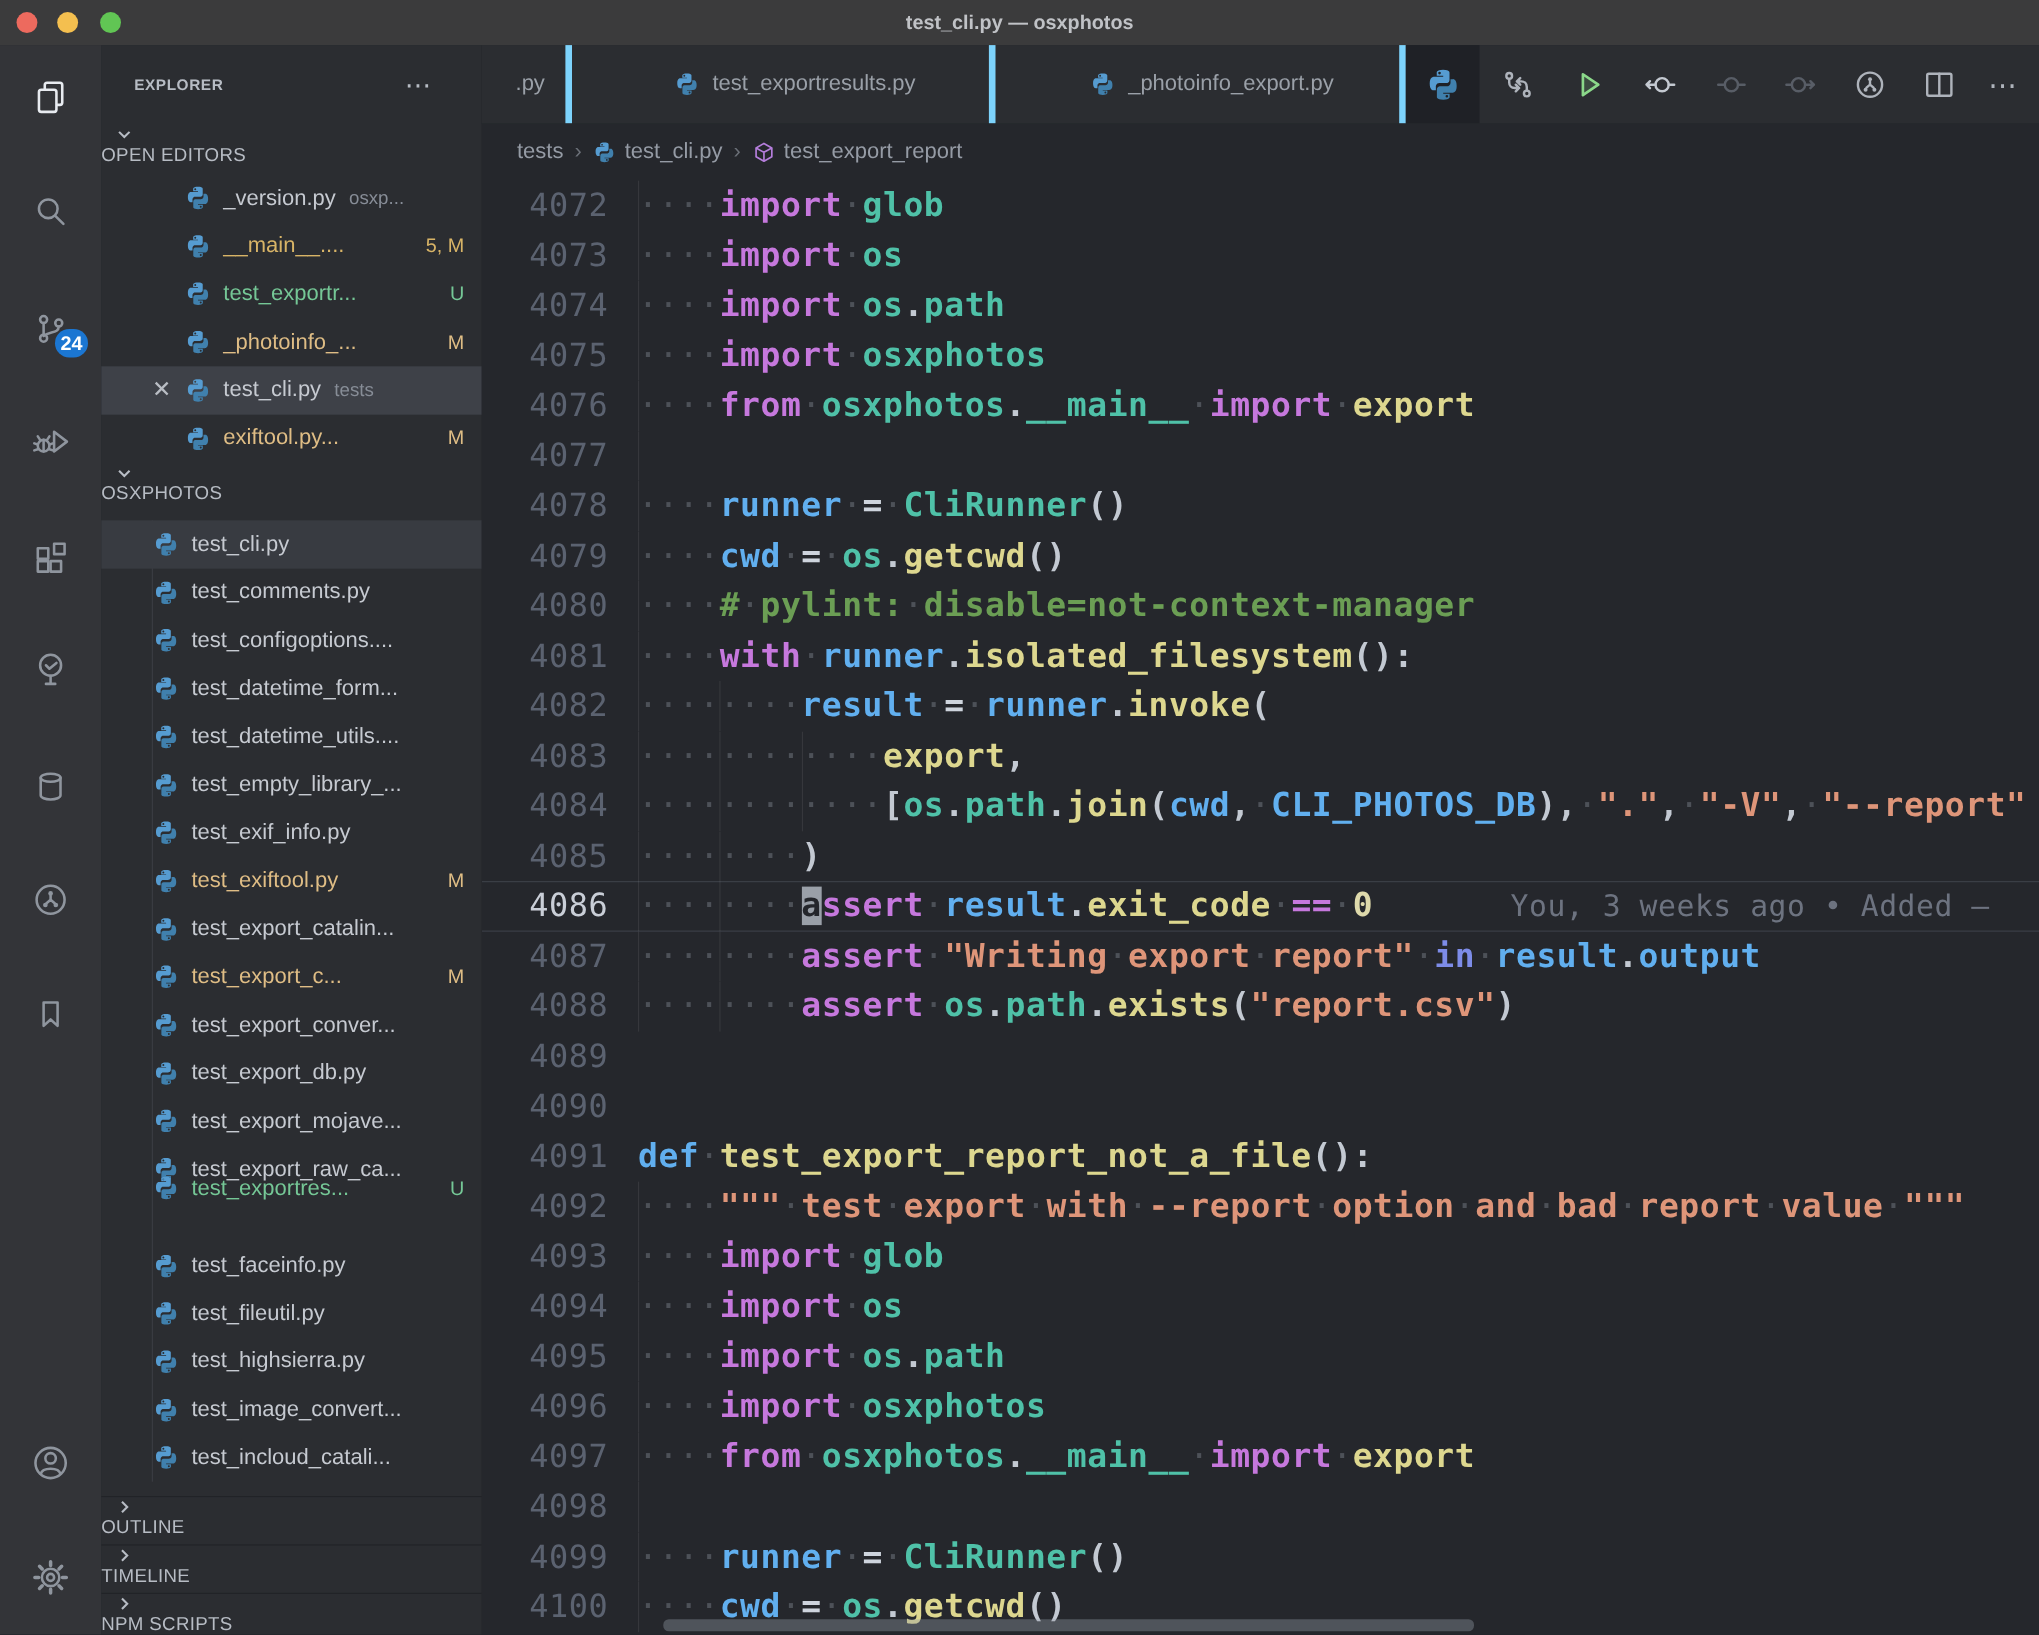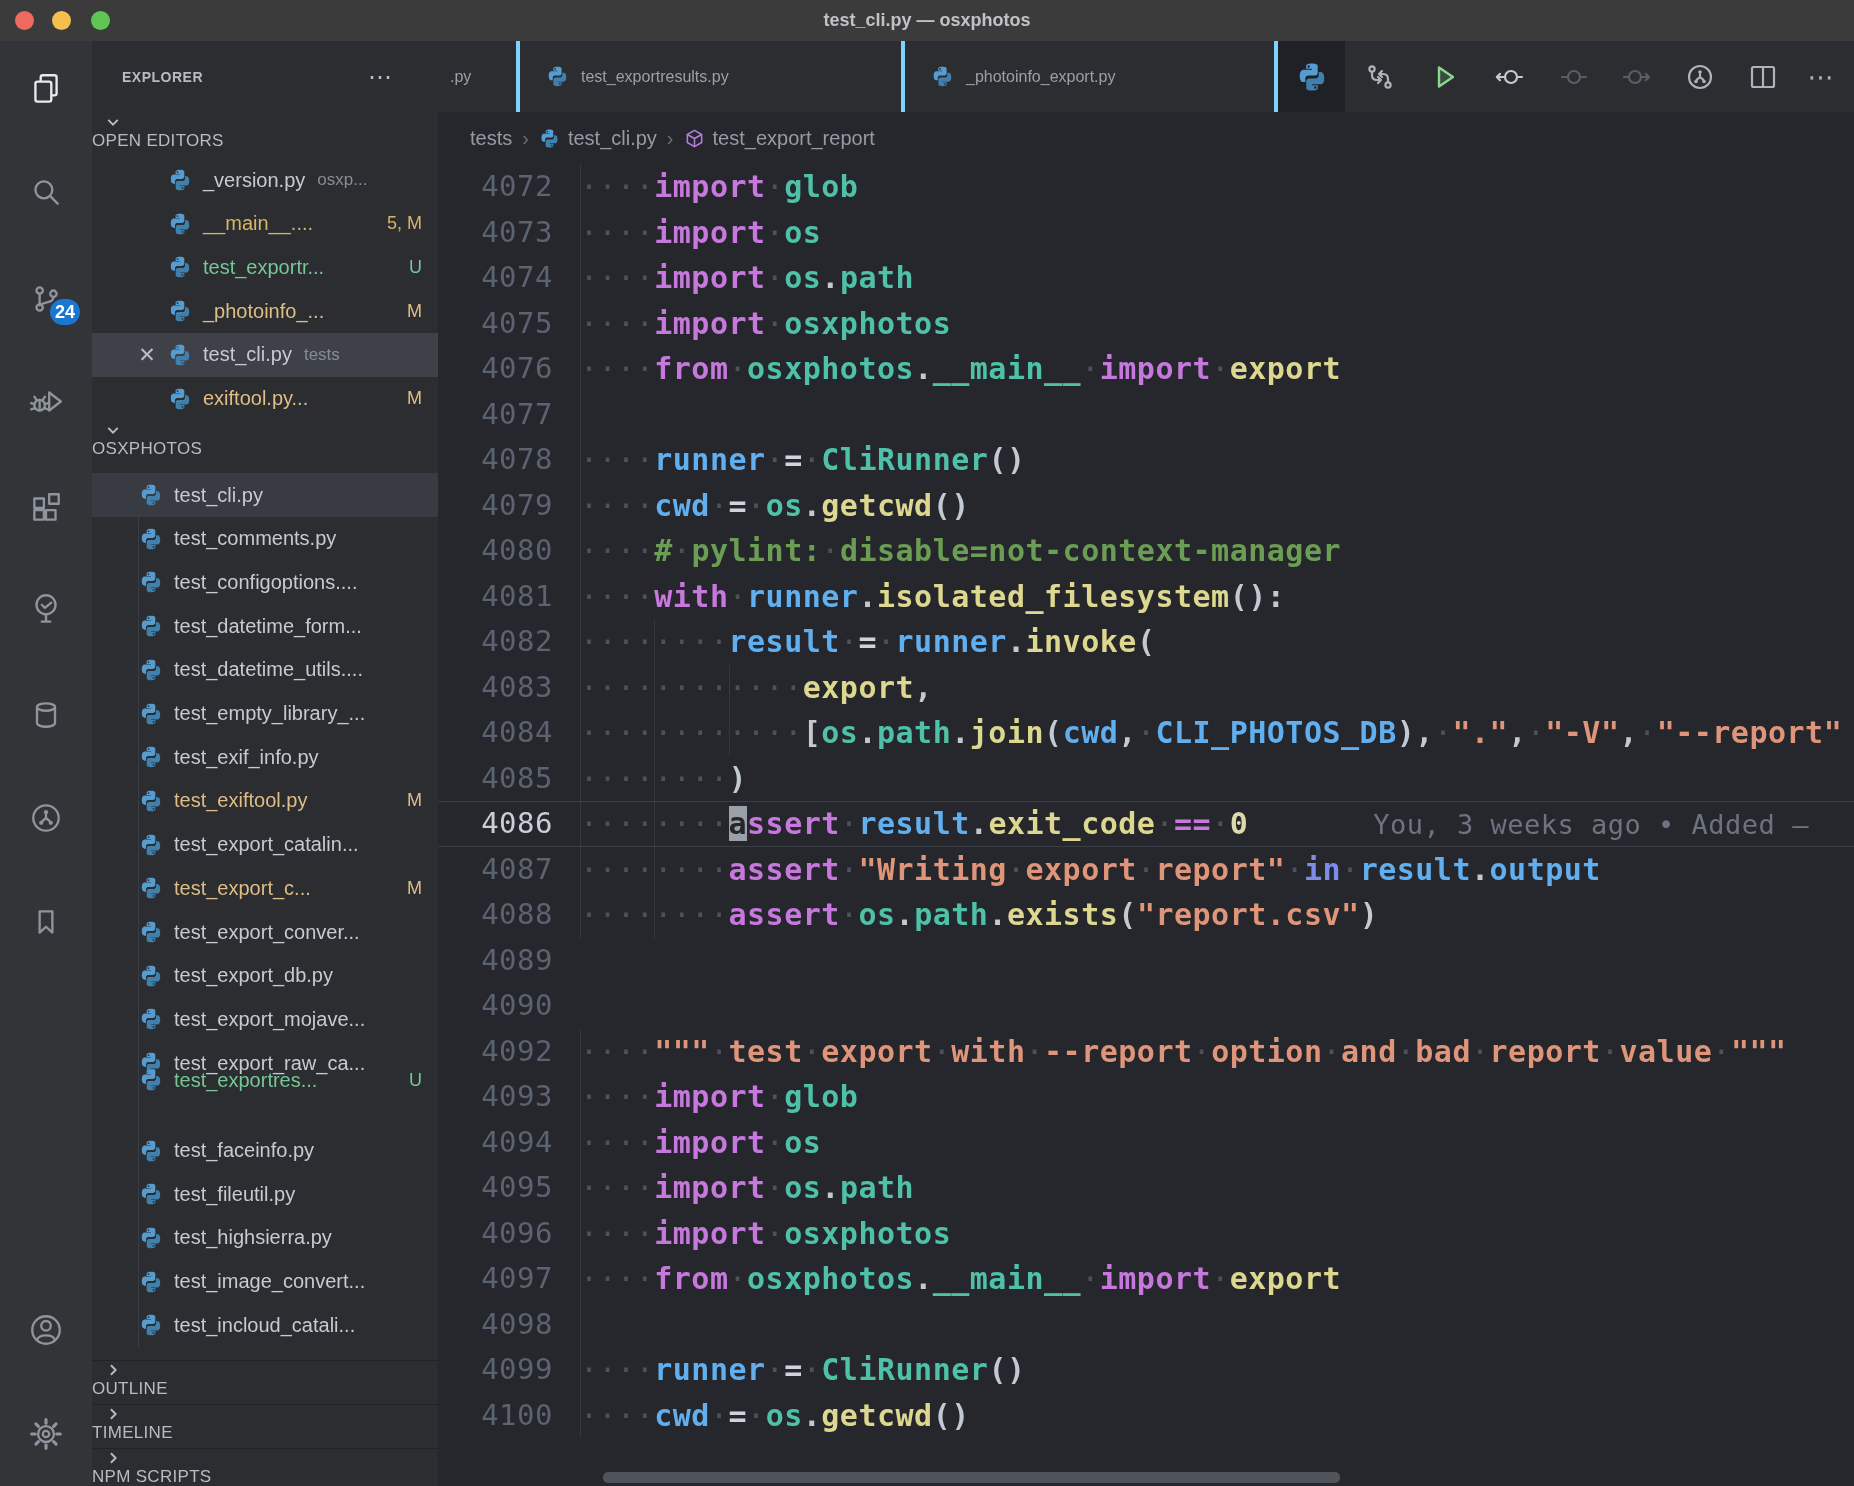--- a/index.html
+++ b/index.html
@@ -39,21 +39,21 @@
   .row .badge{margin-right:16px;font-size:18px;}
   .row.active{background:var(--row_active_bg);}
   .row.selected{background:var(--row_selected_bg);}
   .row.tree .fic{margin-left:47px;}
   .st-warning{color:var(--git_warning);} .st-untracked{color:var(--git_untracked);} .st-modified{color:var(--git_modified);}
   .tree-guide{position:absolute;left:46px;top:432px;height:874px;width:1px;background:#3b3e44;}
   
   .editor{position:absolute;left:438px;top:41px;width:1416px;height:1445px;background:var(--editor_bg);}
   .tabstrip{position:absolute;left:0;top:0;width:100%;height:71px;background:var(--tabstrip_bg);}
   .tab{position:absolute;top:0;height:71px;display:flex;align-items:center;box-sizing:border-box;
-       border-right:4px solid #7dd3fc;color:var(--tab_text);font-size:16px;cursor:pointer;background:var(--tabstrip_bg);}
+       border-right:6px solid #7dd3fc;color:var(--tab_text);font-size:20px;cursor:pointer;background:var(--tabstrip_bg);justify-content:center;}
   .tab .fic{width:23px;height:23px;margin-right:12px;display:flex;}
   .pyblock{position:absolute;top:0;left:840px;width:67px;height:71px;background:var(--pyblock_bg);
            display:flex;align-items:center;justify-content:center;cursor:pointer;}
   .pyblock svg{width:32px;height:32px;}
   .tb-ico{position:absolute;top:20px;width:32px;height:32px;display:flex;align-items:center;justify-content:center;
           color:#aeb3bb;cursor:pointer;}
   .tb-ico svg{width:30px;height:30px;}
   .tb-dim{color:var(--icon_dim);} .tb-lite{color:var(--icon_gray);}
   .tb-dots{font-size:26px;letter-spacing:3px;color:#aeb3bb;}
   .breadcrumb{position:absolute;left:0;top:71px;width:100%;height:52px;display:flex;align-items:center;
@@ -641,20 +641,21 @@
         <div class="cline"><div class="lnum">4081</div><div class="lcontent"><div class="guide" style="left: 0px;"></div><span class="tk-ws">····</span><span class="tk-kw">with</span><span class="tk-ws">·</span><span class="tk-var">runner</span><span class="tk-punct">.</span><span class="tk-fn">isolated_filesystem</span><span class="tk-punct">():</span></div></div>
         <div class="cline"><div class="lnum">4082</div><div class="lcontent"><div class="guide" style="left: 0px;"></div><div class="guide" style="left: 74.2px;"></div><span class="tk-ws">········</span><span class="tk-var">result</span><span class="tk-ws">·</span><span class="tk-op">=</span><span class="tk-ws">·</span><span class="tk-var">runner</span><span class="tk-punct">.</span><span class="tk-fn">invoke</span><span class="tk-punct">(</span></div></div>
         <div class="cline"><div class="lnum">4083</div><div class="lcontent"><div class="guide" style="left: 0px;"></div><div class="guide" style="left: 74.2px;"></div><div class="guide" style="left: 148.5px;"></div><span class="tk-ws">············</span><span class="tk-fn">export</span><span class="tk-punct">,</span></div></div>
         <div class="cline"><div class="lnum">4084</div><div class="lcontent"><div class="guide" style="left: 0px;"></div><div class="guide" style="left: 74.2px;"></div><div class="guide" style="left: 148.5px;"></div><span class="tk-ws">············</span><span class="tk-punct">[</span><span class="tk-type">os</span><span class="tk-punct">.</span><span class="tk-type">path</span><span class="tk-punct">.</span><span class="tk-fn">join</span><span class="tk-punct">(</span><span class="tk-var">cwd</span><span class="tk-punct">,</span><span class="tk-ws">·</span><span class="tk-var">CLI_PHOTOS_DB</span><span class="tk-punct">),</span><span class="tk-ws">·</span><span class="tk-str">"."</span><span class="tk-punct">,</span><span class="tk-ws">·</span><span class="tk-str">"-V"</span><span class="tk-punct">,</span><span class="tk-ws">·</span><span class="tk-str">"--report"</span></div></div>
         <div class="cline"><div class="lnum">4085</div><div class="lcontent"><div class="guide" style="left: 0px;"></div><div class="guide" style="left: 74.2px;"></div><span class="tk-ws">········</span><span class="tk-punct">)</span></div></div>
         <div class="cline current"><div class="lnum">4086</div><div class="lcontent"><div class="guide" style="left: 0px;"></div><div class="guide" style="left: 74.2px;"></div><span class="tk-ws">········</span><span class="tk-cursor">a</span><span class="tk-kw">ssert</span><span class="tk-ws">·</span><span class="tk-var">result</span><span class="tk-punct">.</span><span class="tk-fn">exit_code</span><span class="tk-ws">·</span><span class="tk-kw">==</span><span class="tk-ws">·</span><span class="tk-num">0</span><span class="tk-blame">You, 3 weeks ago • Added –</span></div></div>
         <div class="cline"><div class="lnum">4087</div><div class="lcontent"><div class="guide" style="left: 0px;"></div><div class="guide" style="left: 74.2px;"></div><span class="tk-ws">········</span><span class="tk-kw">assert</span><span class="tk-ws">·</span><span class="tk-str">"Writing</span><span class="tk-ws">·</span><span class="tk-str">export</span><span class="tk-ws">·</span><span class="tk-str">report"</span><span class="tk-ws">·</span><span class="tk-kwin">in</span><span class="tk-ws">·</span><span class="tk-var">result</span><span class="tk-punct">.</span><span class="tk-var">output</span></div></div>
         <div class="cline"><div class="lnum">4088</div><div class="lcontent"><div class="guide" style="left: 0px;"></div><div class="guide" style="left: 74.2px;"></div><span class="tk-ws">········</span><span class="tk-kw">assert</span><span class="tk-ws">·</span><span class="tk-type">os</span><span class="tk-punct">.</span><span class="tk-type">path</span><span class="tk-punct">.</span><span class="tk-fn">exists</span><span class="tk-punct">(</span><span class="tk-str">"report.csv"</span><span class="tk-punct">)</span></div></div>
         <div class="cline"><div class="lnum">4089</div><div class="lcontent"></div></div>
         <div class="cline"><div class="lnum">4090</div><div class="lcontent"></div></div>
+        <div class="cline"><div class="lnum">4091</div><div class="lcontent"><span class="tk-kwb">def</span><span class="tk-ws">·</span><span class="tk-fn">test_export_report_not_a_file</span><span class="tk-punct">():</span></div></div>
         <div class="cline"><div class="lnum">4092</div><div class="lcontent"><div class="guide" style="left: 0px;"></div><span class="tk-ws">····</span><span class="tk-str">"""</span><span class="tk-ws">·</span><span class="tk-str">test</span><span class="tk-ws">·</span><span class="tk-str">export</span><span class="tk-ws">·</span><span class="tk-str">with</span><span class="tk-ws">·</span><span class="tk-str">--report</span><span class="tk-ws">·</span><span class="tk-str">option</span><span class="tk-ws">·</span><span class="tk-str">and</span><span class="tk-ws">·</span><span class="tk-str">bad</span><span class="tk-ws">·</span><span class="tk-str">report</span><span class="tk-ws">·</span><span class="tk-str">value</span><span class="tk-ws">·</span><span class="tk-str">"""</span></div></div>
         <div class="cline"><div class="lnum">4093</div><div class="lcontent"><div class="guide" style="left: 0px;"></div><span class="tk-ws">····</span><span class="tk-kw">import</span><span class="tk-ws">·</span><span class="tk-type">glob</span></div></div>
         <div class="cline"><div class="lnum">4094</div><div class="lcontent"><div class="guide" style="left: 0px;"></div><span class="tk-ws">····</span><span class="tk-kw">import</span><span class="tk-ws">·</span><span class="tk-type">os</span></div></div>
         <div class="cline"><div class="lnum">4095</div><div class="lcontent"><div class="guide" style="left: 0px;"></div><span class="tk-ws">····</span><span class="tk-kw">import</span><span class="tk-ws">·</span><span class="tk-type">os</span><span class="tk-punct">.</span><span class="tk-type">path</span></div></div>
         <div class="cline"><div class="lnum">4096</div><div class="lcontent"><div class="guide" style="left: 0px;"></div><span class="tk-ws">····</span><span class="tk-kw">import</span><span class="tk-ws">·</span><span class="tk-type">osxphotos</span></div></div>
         <div class="cline"><div class="lnum">4097</div><div class="lcontent"><div class="guide" style="left: 0px;"></div><span class="tk-ws">····</span><span class="tk-kw">from</span><span class="tk-ws">·</span><span class="tk-type">osxphotos</span><span class="tk-punct">.</span><span class="tk-type">__main__</span><span class="tk-ws">·</span><span class="tk-kw">import</span><span class="tk-ws">·</span><span class="tk-fn">export</span></div></div>
         <div class="cline"><div class="lnum">4098</div><div class="lcontent"><div class="guide" style="left: 0px;"></div></div></div>
         <div class="cline"><div class="lnum">4099</div><div class="lcontent"><div class="guide" style="left: 0px;"></div><span class="tk-ws">····</span><span class="tk-var">runner</span><span class="tk-ws">·</span><span class="tk-op">=</span><span class="tk-ws">·</span><span class="tk-type">CliRunner</span><span class="tk-punct">()</span></div></div>
         <div class="cline"><div class="lnum">4100</div><div class="lcontent"><div class="guide" style="left: 0px;"></div><span class="tk-ws">····</span><span class="tk-var">cwd</span><span class="tk-ws">·</span><span class="tk-op">=</span><span class="tk-ws">·</span><span class="tk-type">os</span><span class="tk-punct">.</span><span class="tk-fn">getcwd</span><span class="tk-punct">()</span></div></div>
       </div>

